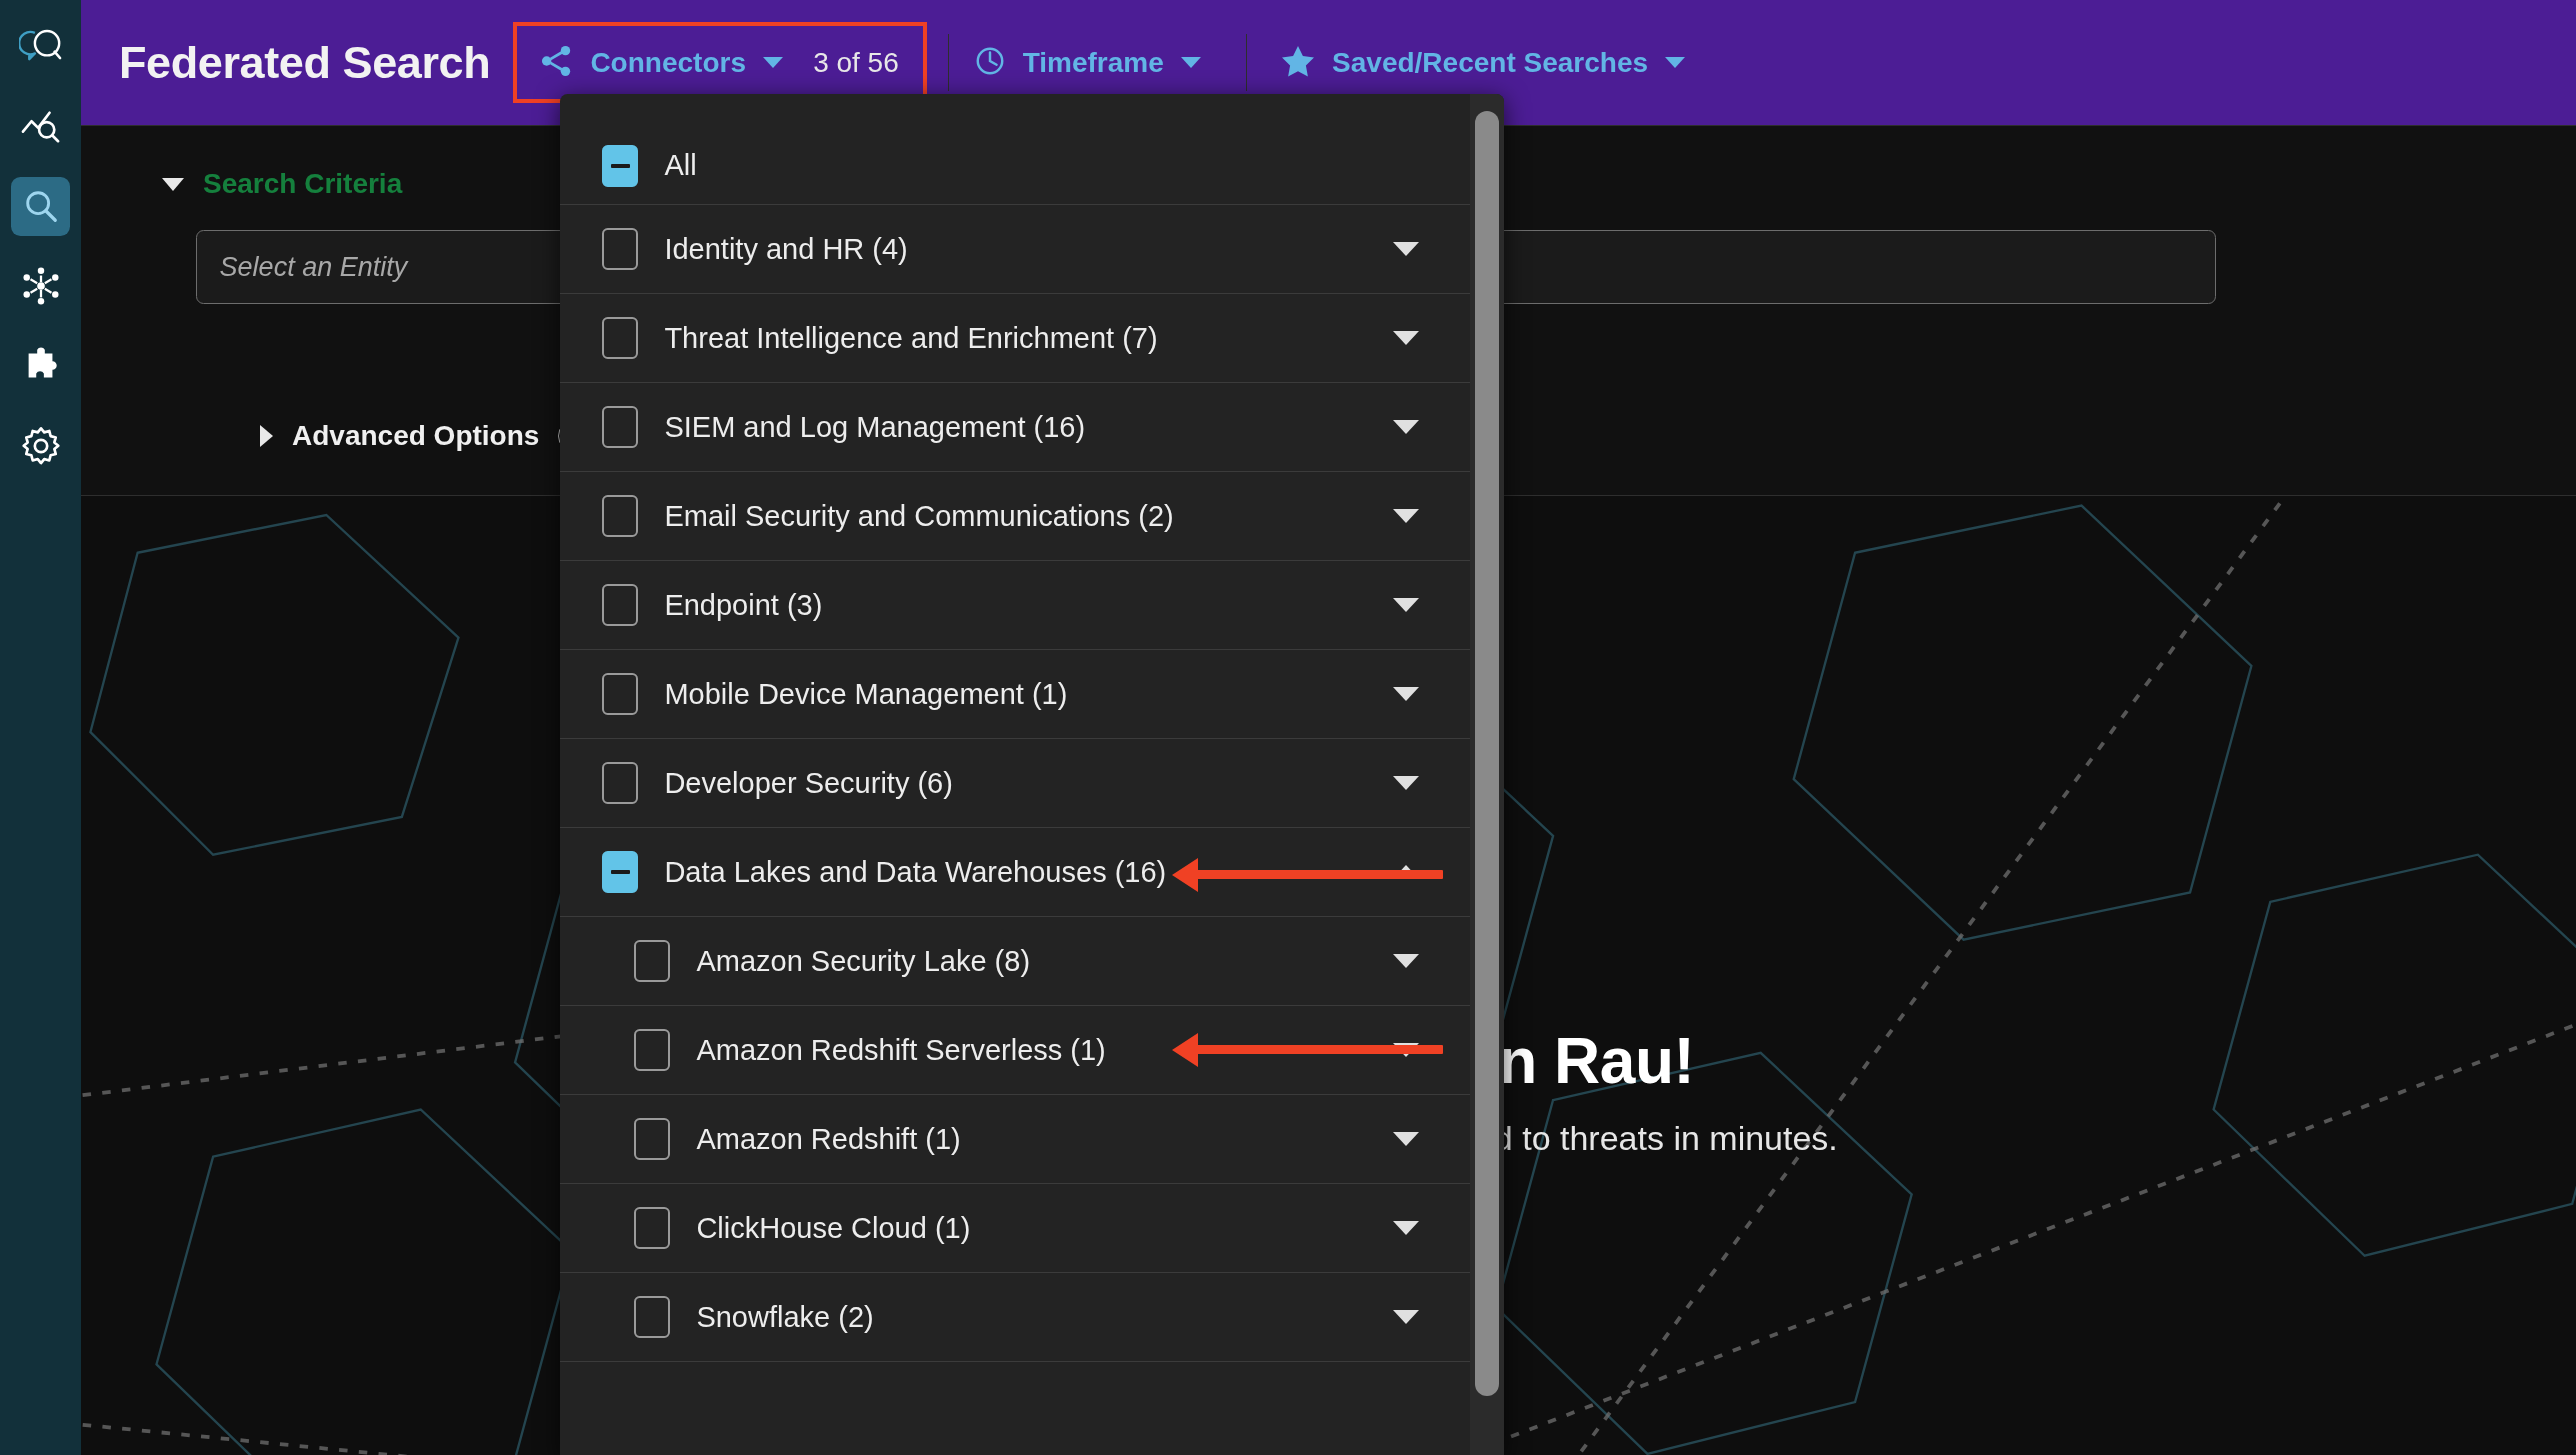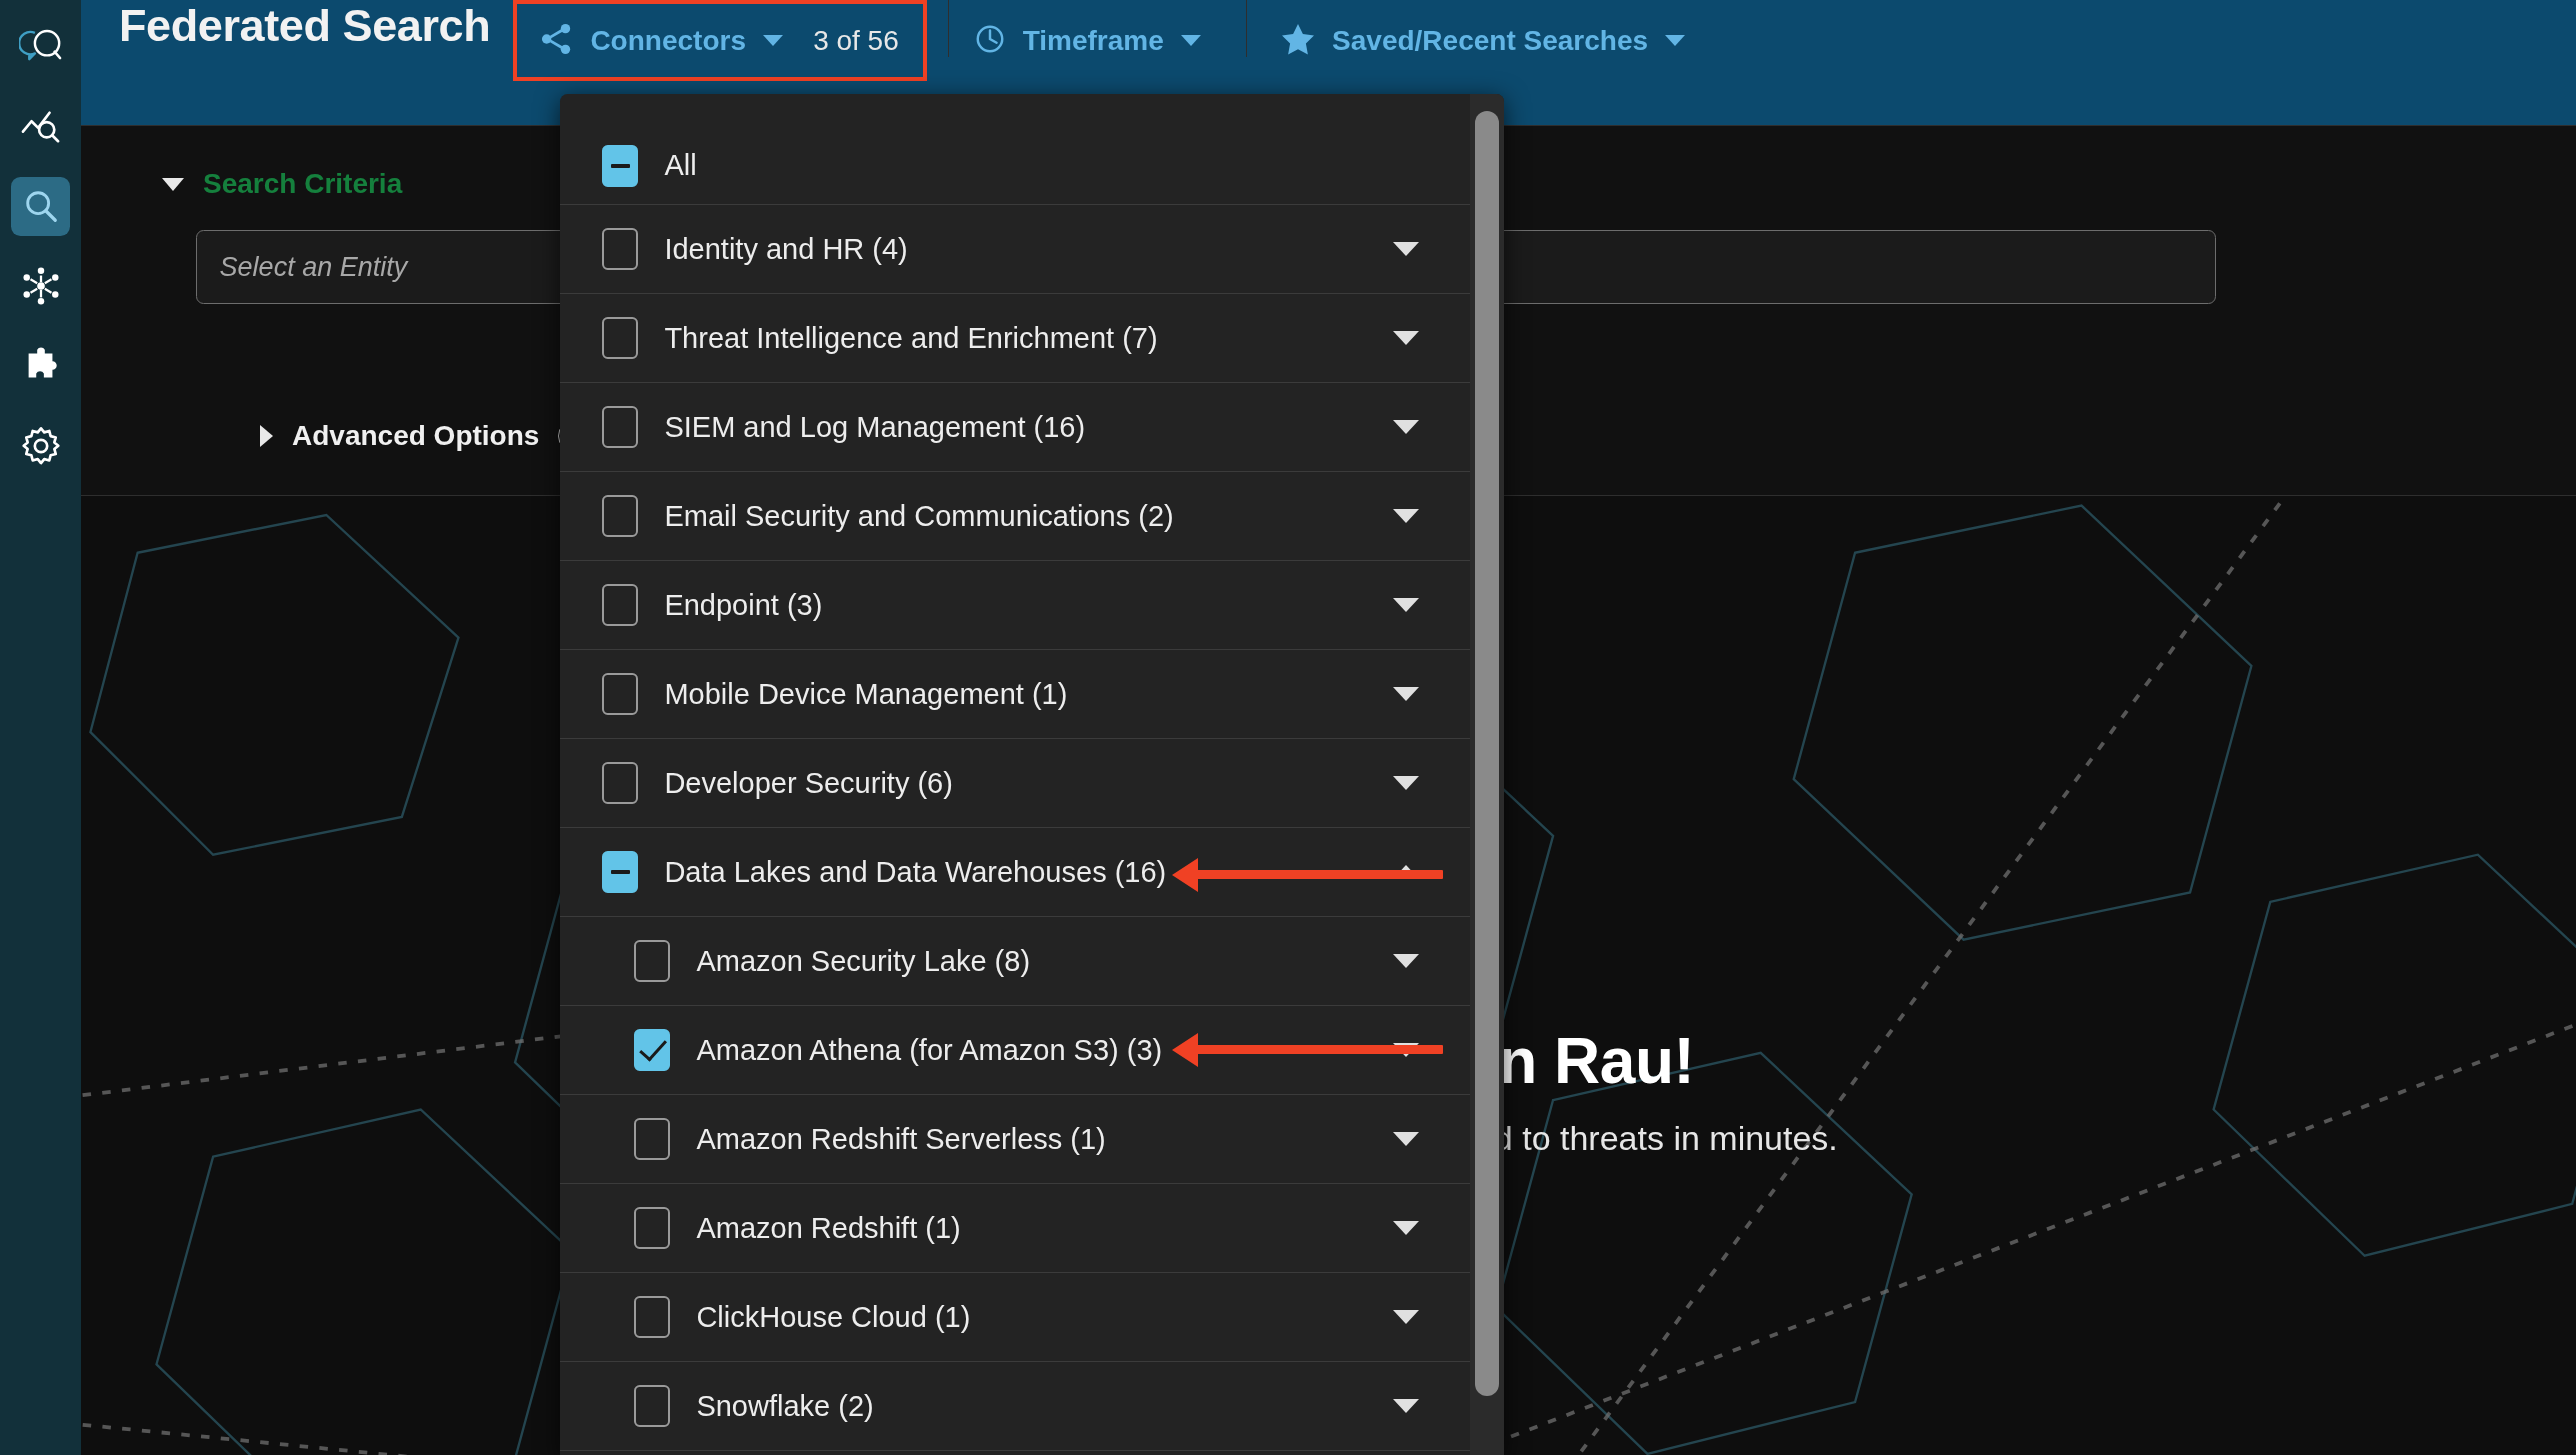--- a/index.html
+++ b/index.html
@@ -22,22 +22,22 @@
     width: 59px; height: 59px; border-radius: 9.4px;
     display: flex; align-items: center; justify-content: center;
     cursor: pointer;
   }
   .rail-item.active { background: #2c6b85; }
   .rail-item svg { display: block; }
 
   
   .topbar {
     position: absolute; left: 81px; top: 0; right: 0; height: 126px;
-    background: #0c4a6e; border-bottom: 0.9px solid #2e2e2e;
-    display: flex; align-items: flex-start; z-index: 20;
+    background: #4c1d95; border-bottom: 0.9px solid #2e2e2e;
+    display: flex; align-items: center; z-index: 20;
   }
   .page-title {
     color: #f2f2f2; font-size: 45px; font-weight: 700;
     letter-spacing: -0.4px; margin-left: 38px; white-space: nowrap;
   }
   .tb-group {
     display: flex; align-items: center; gap: 17px;
     height: 81px; padding: 0 24.5px; white-space: nowrap;
   }
   .tb-group.highlight {
@@ -401,25 +401,20 @@
           <span class="cb indeterminate"></span>
           <span class="dd-label">Data Lakes and Data Warehouses (16)</span>
           <span class="dd-caret up"></span>
         </div>
         <div class="dd-item sub">
           <span class="cb"></span>
           <span class="dd-label">Amazon Security Lake (8)</span>
           <span class="dd-caret"></span>
         </div>
         <div class="dd-item sub">
-          <span class="cb checked"></span>
-          <span class="dd-label">Amazon Athena (for Amazon S3) (3)</span>
-          <span class="dd-caret"></span>
-        </div>
-        <div class="dd-item sub">
           <span class="cb"></span>
           <span class="dd-label">Amazon Redshift Serverless (1)</span>
           <span class="dd-caret"></span>
         </div>
         <div class="dd-item sub">
           <span class="cb"></span>
           <span class="dd-label">Amazon Redshift (1)</span>
           <span class="dd-caret"></span>
         </div>
         <div class="dd-item sub">

